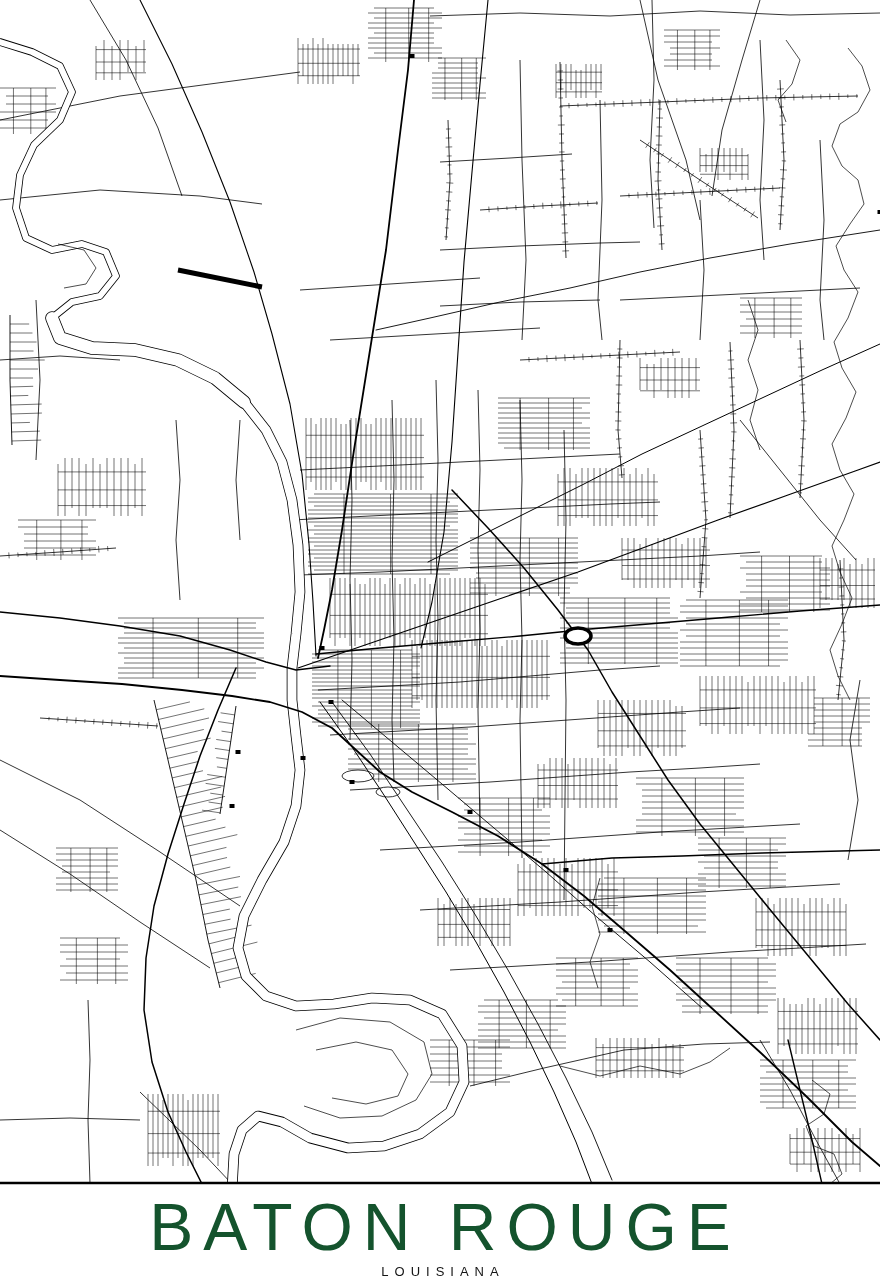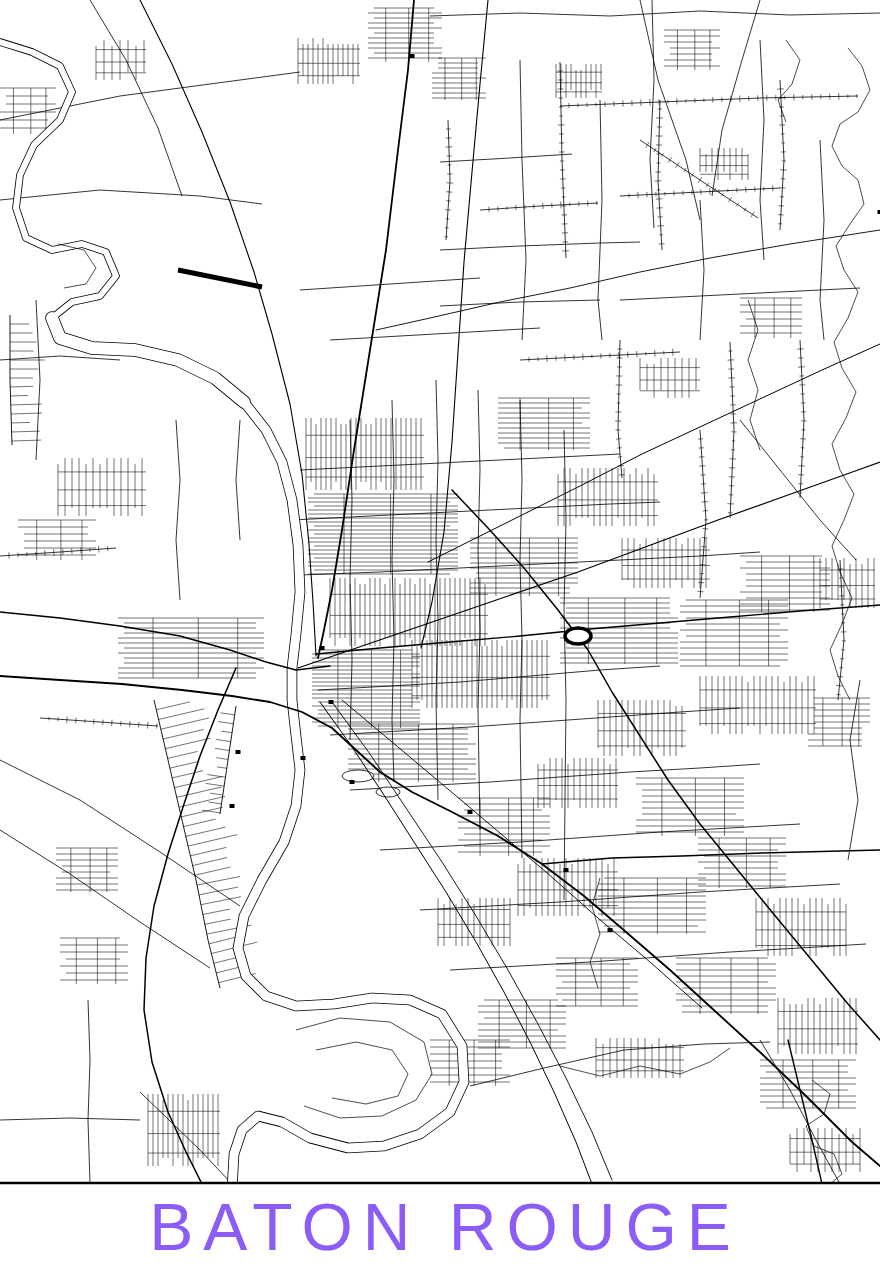--- a/index.html
+++ b/index.html
@@ -2,21 +2,21 @@
 <html><head>
 <meta charset="utf-8">
 <style>
   html,body{margin:0;padding:0;background:#ffffff;}
   .poster{position:relative;width:880px;height:1284px;background:#ffffff;overflow:hidden;
           font-family:"Liberation Sans", sans-serif;}
   #map-svg{display:block;width:880px;height:1190px;background:#ffffff;}
   .caption{position:absolute;left:0;top:1186px;width:880px;height:98px;text-align:center;
            background:#ffffff;}
   .title{margin-top:8px;font-size:66px;font-weight:500;letter-spacing:10px;padding-left:10px;
-         color:#8b5cf6;line-height:1.0;white-space:nowrap;}
+         color:#14532d;line-height:1.0;white-space:nowrap;}
   .subtitle{margin-top:4px;font-size:13px;font-weight:500;letter-spacing:6px;padding-left:6px;
             color:#141414;}
 </style>
 </head>
 <body>
 
 <div class="poster">
   <svg id="map-svg" xmlns="http://www.w3.org/2000/svg" viewBox="0 0 880 1190">
       <defs>
         <clipPath id="mapclip">
@@ -215,14 +215,15 @@
           <rect x="235.5" y="750" width="5" height="4" fill="#000000"></rect>
           <rect x="229.5" y="804" width="5" height="4" fill="#000000"></rect>
           <rect x="409.5" y="54" width="5" height="4" fill="#000000"></rect>
           <rect x="877.5" y="210" width="5" height="4" fill="#000000"></rect>
         </g>
       </g>
       <line x1="0" y1="1183" x2="880" y2="1183" stroke="#000000" stroke-width="2.4"></line>
     </svg>
   <div class="caption">
     <div class="title">BATON ROUGE</div>
+    <div class="subtitle">LOUISIANA</div>
   </div>
 </div>
 
 </body></html>

